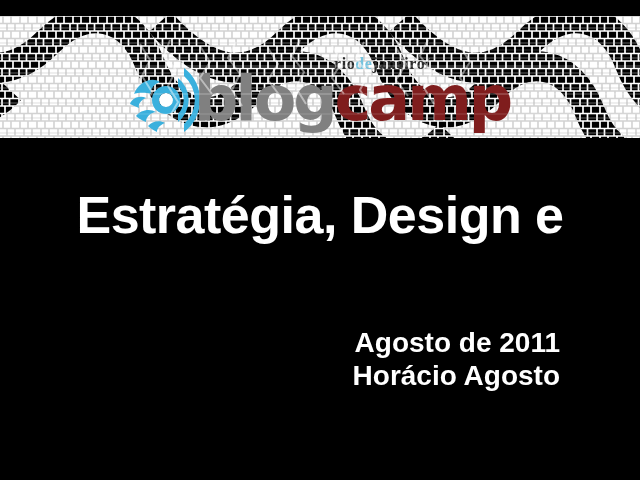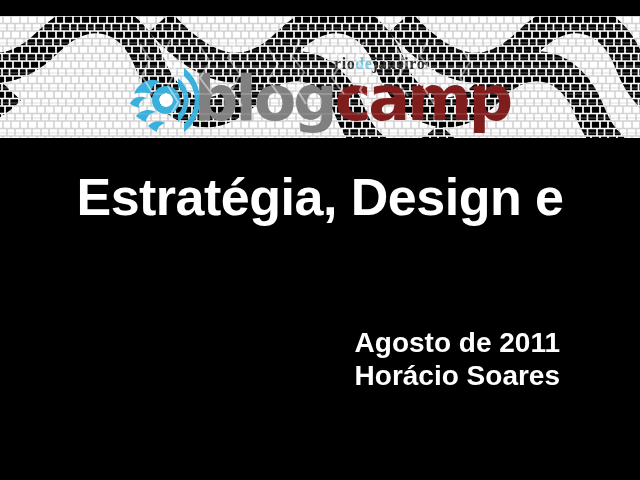--- a/index.html
+++ b/index.html
@@ -94,21 +94,21 @@
     width: 640px;
     height: 122px;
     pointer-events: none;
     opacity: 0.55;
   }
 
   
   .title {
     position: absolute;
     left: 0;
-    top: 168px;
+    top: 186px;
     width: 640px;
     text-align: center;
     color: #ffffff;
     font-family: "Liberation Sans", sans-serif;
     font-size: 52px;
     font-weight: 700;
     line-height: 58px;
     letter-spacing: -0.5px;
   }
   .title-line { display: block; }
@@ -225,16 +225,16 @@
       </g>
     </svg>
   </div>
 
   <div class="title">
     <span class="title-line">Estratégia, Design e</span>
   </div>
 
   <div class="subtitle">
     <span class="subtitle-line">Agosto de 2011</span>
-    <span class="subtitle-line">Horácio Soares</span>
+    <span class="subtitle-line">Horácio Agosto</span>
   </div>
 
 </div>
 
 </body></html>

